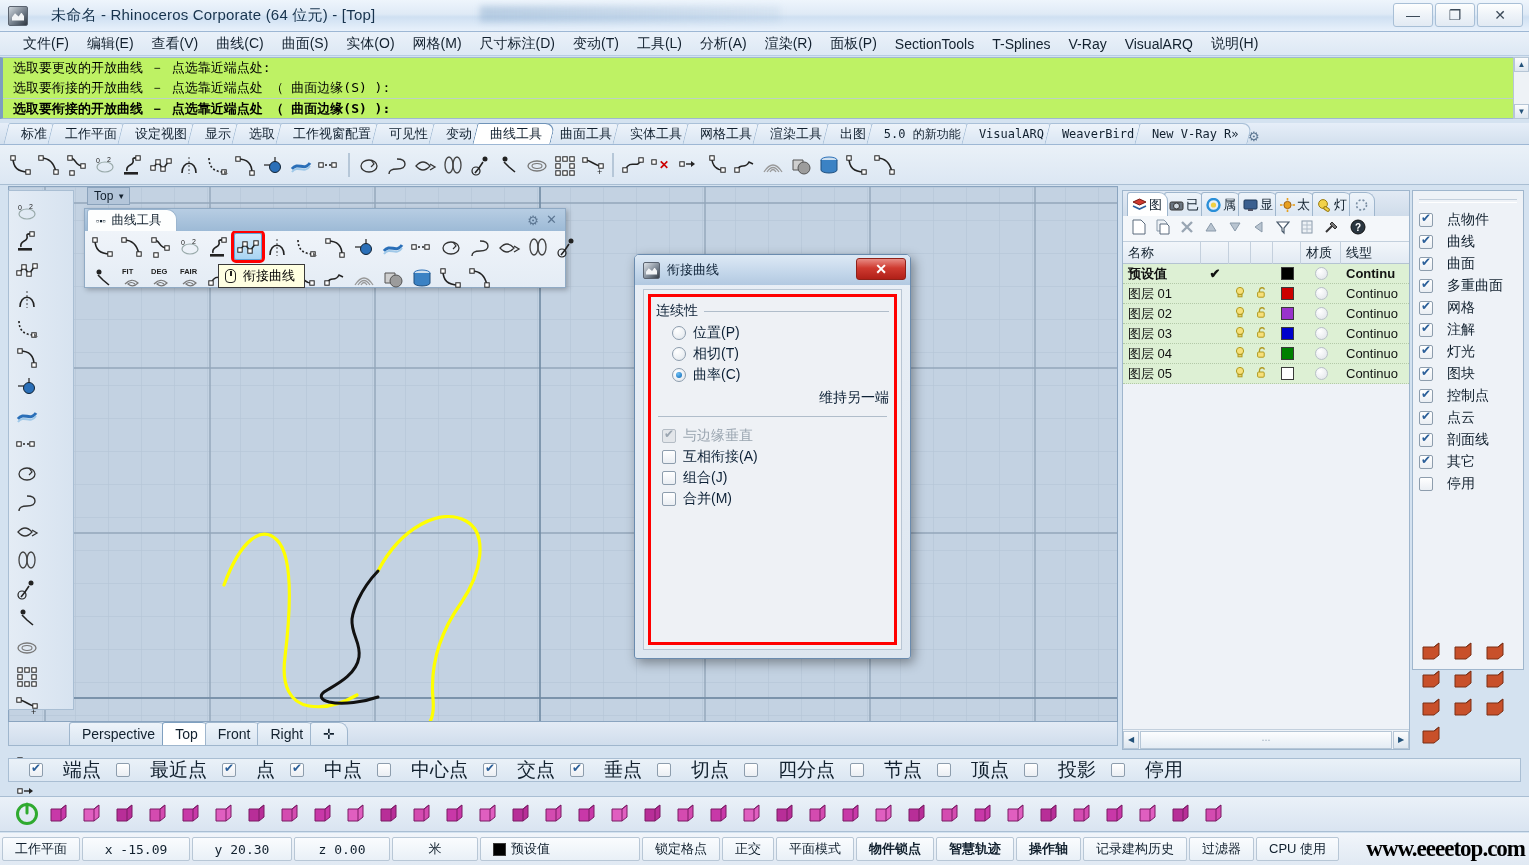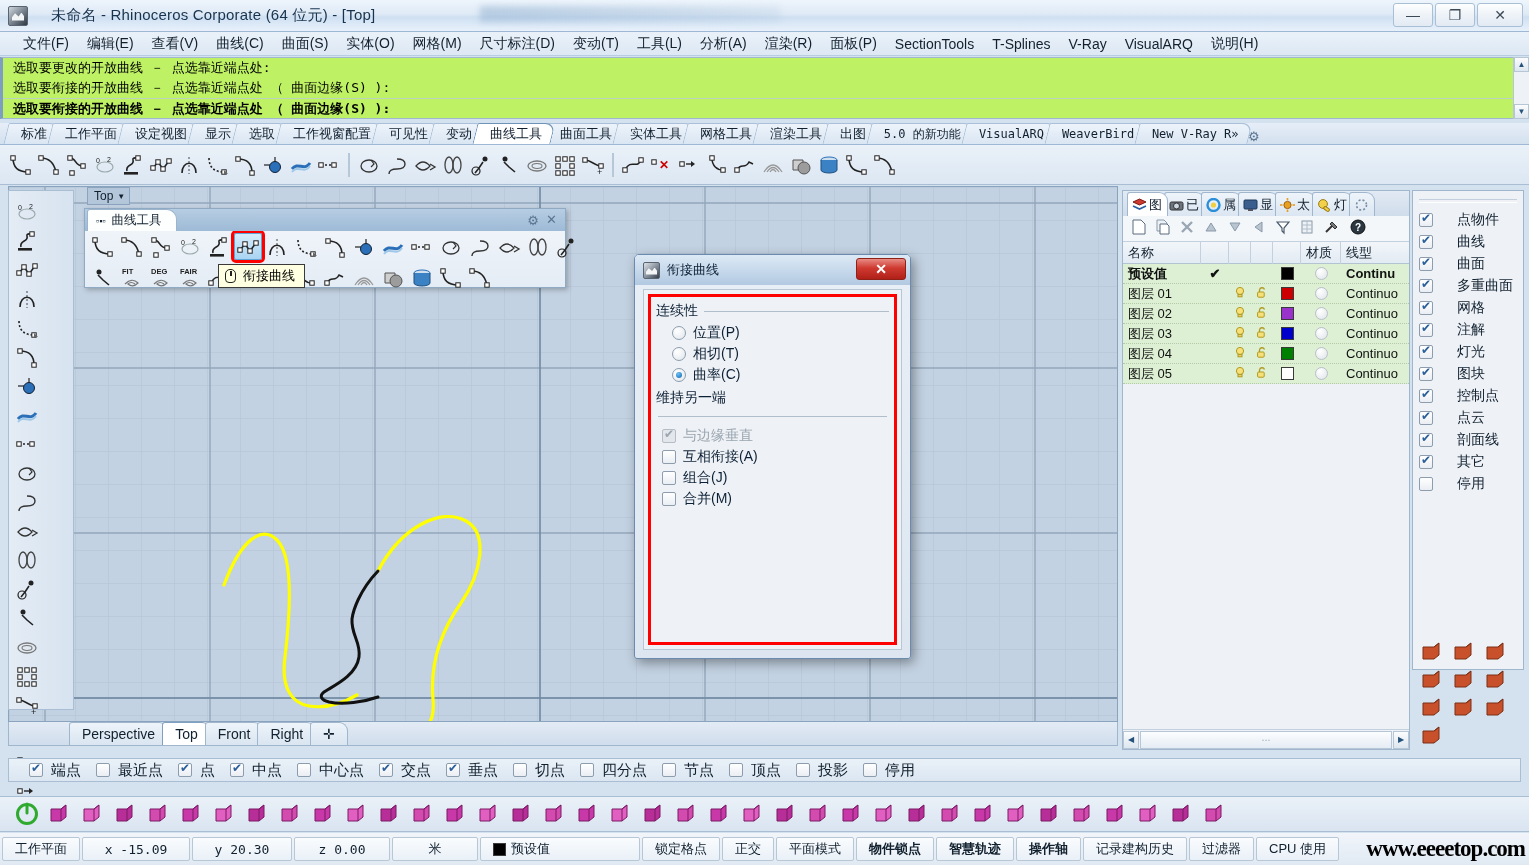--- a/index.html
+++ b/index.html
@@ -289,34 +289,34 @@
     background:linear-gradient(#fbfcfd,#dde6ef); border:1px solid #b6c6d6; }
   #rscroll .thumb{ flex:1; margin:0 1px; height:18px; background:linear-gradient(#fcfdfe,#e4ecf4); border:1px solid #b6c6d6;
     display:flex;align-items:center;justify-content:center; color:#7c90a5; font-size:9px; }
   
   #filterpanel{
     position:absolute; left:1412px; top:190px; width:112px; height:480px;
     background:#eef2f7; border:1px solid #9fb6cd;
     padding:8px 0 0 6px;
   }
   #filterpanel .grip{ height:4px; border-top:1px solid #c3cfdc; border-bottom:1px solid #fff; margin:0 6px 6px 0; }
-  .frow{ display:flex; align-items:center; gap:24px; height:22px; font-size:14px; color:#11202e; }
+  .frow{ display:flex; align-items:center; gap:14px; height:22px; font-size:14px; color:#11202e; }
   
   #rbicons{
     position:absolute; left:1412px; top:634px; width:112px; height:116px;
     display:flex; flex-wrap:wrap; align-content:flex-start; padding:4px 0 0 6px; gap:2px;
   }
   #rbicons .tbicon{ width:30px;height:26px; }
   
   #osnaprow{
     position:absolute; left:8px; top:758px; width:1513px; height:24px;
     background:linear-gradient(#eaf1f8,#dbe6f2); border:1px solid #a9bed3;
     display:flex; align-items:center; padding-left:14px; gap:3px;
   }
-  .osnap{ display:flex;align-items:center;gap:8px; padding:0 6px; font-size:15px; color:#11202e; }
+  .osnap{ display:flex;align-items:center;gap:20px; padding:0 6px; font-size:19px; color:#11202e; }
   
   #bottomtb{
     position:absolute; left:0; top:796px; width:1529px; height:36px;
     background:linear-gradient(#eaf1f8,#d9e4f1);
     border-top:1px solid #a9bed3; border-bottom:1px solid #a9bed3;
     display:flex; align-items:center; padding-left:12px; gap:3px;
   }
   #bottomtb .tbicon{ width:30px;height:30px; }
   
   #statusbar{
@@ -1113,21 +1113,21 @@
           <div class="radio-row">
             <span class="radio"></span>
             <span>相切(T)</span>
           </div>
           <div class="radio-row">
             <span class="radio on"></span>
             <span>曲率(C)</span>
           </div>
         </div>
 
-      <div class="grouplbl" style="margin-top:4px;">
+      <div class="grouplbl" style="margin-top:4px;justify-content:flex-end;">
         <span>维持另一端</span>
       </div>
 
       <div class="hrule"></div>
       <div id="chk-opts">
           <div class="check-row disabled" style="padding-left: 6px;">
             <span class="cbox on dis"></span>
             <span>与边缘垂直</span>
           </div>
           <div class="check-row" style="padding-left: 6px;">

